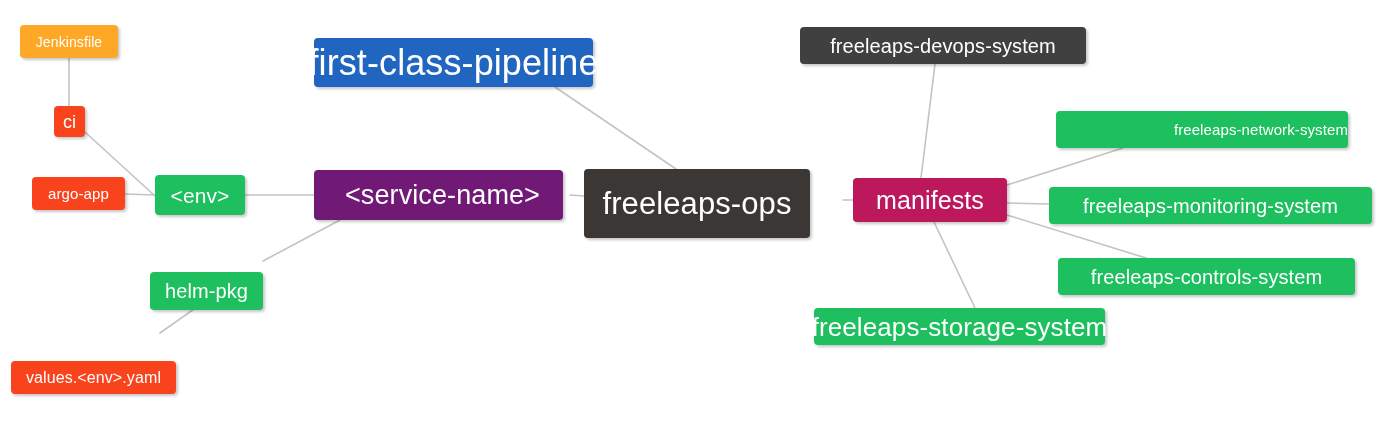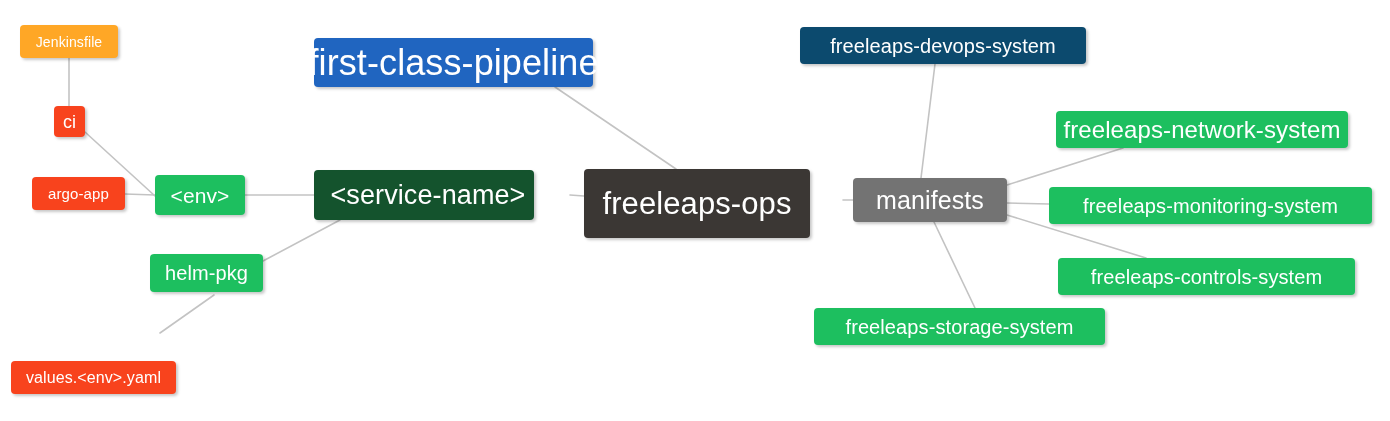--- a/index.html
+++ b/index.html
@@ -51,47 +51,47 @@
       </div>
       <div class="node" style="left: 54px; top: 106px; width: 31px; height: 31px; background: rgb(248, 67, 29); font-size: 18px;">
         <span class="node-label">ci</span>
       </div>
       <div class="node" style="left: 32px; top: 177px; width: 93px; height: 33px; background: rgb(248, 67, 29); font-size: 15px;">
         <span class="node-label">argo-app</span>
       </div>
       <div class="node" style="left: 155px; top: 175px; width: 90px; height: 40px; background: rgb(29, 191, 95); font-size: 21px;">
         <span class="node-label">&lt;env&gt;</span>
       </div>
-      <div class="node" style="left: 150px; top: 254px; width: 113px; height: 38px; background: rgb(29, 191, 95); font-size: 20px;">
+      <div class="node" style="left: 150px; top: 272px; width: 113px; height: 38px; background: rgb(29, 191, 95); font-size: 20px;">
         <span class="node-label">helm-pkg</span>
       </div>
       <div class="node" style="left: 11px; top: 333px; width: 165px; height: 33px; background: rgb(248, 67, 29); font-size: 16px; margin-top: 28px;">
         <span class="node-label">values.&lt;env&gt;.yaml</span>
       </div>
       <div class="node" style="left: 314px; top: 38px; width: 279px; height: 49px; background: rgb(32, 101, 192); font-size: 36px;">
         <span class="node-label">first-class-pipeline</span>
       </div>
-      <div class="node" style="left: 314px; top: 170px; width: 220px; height: 50px; background: #14532d; font-size: 27px; padding-left: 8px;">
+      <div class="node" style="left: 314px; top: 170px; width: 249px; height: 50px; background: #701a75; font-size: 27px; padding-left: 8px;">
         <span class="node-label">&lt;service-name&gt;</span>
       </div>
       <div class="node" style="left: 584px; top: 169px; width: 226px; height: 69px; background: rgb(59, 55, 52); font-size: 31px;">
         <span class="node-label">freeleaps-ops</span>
       </div>
-      <div class="node" style="left: 853px; top: 178px; width: 154px; height: 44px; background: #737373; font-size: 25px;">
+      <div class="node" style="left: 853px; top: 178px; width: 154px; height: 44px; background: #be185d; font-size: 25px;">
         <span class="node-label">manifests</span>
       </div>
-      <div class="node" style="left: 800px; top: 27px; width: 286px; height: 37px; background: #0c4a6e; font-size: 20px;">
+      <div class="node" style="left: 800px; top: 27px; width: 286px; height: 37px; background: #404040; font-size: 20px;">
         <span class="node-label">freeleaps-devops-system</span>
       </div>
-      <div class="node" style="left: 1056px; top: 111px; width: 292px; height: 37px; background: rgb(29, 191, 95); font-size: 24px;">
+      <div class="node" style="left: 1056px; top: 111px; width: 292px; height: 37px; background: rgb(29, 191, 95); font-size: 15px; justify-content: flex-end;">
         <span class="node-label">freeleaps-network-system</span>
       </div>
       <div class="node" style="left: 1049px; top: 187px; width: 323px; height: 37px; background: rgb(29, 191, 95); font-size: 20px;">
         <span class="node-label">freeleaps-monitoring-system</span>
       </div>
       <div class="node" style="left: 1058px; top: 258px; width: 297px; height: 37px; background: rgb(29, 191, 95); font-size: 20px;">
         <span class="node-label">freeleaps-controls-system</span>
       </div>
-      <div class="node" style="left: 814px; top: 308px; width: 291px; height: 37px; background: rgb(29, 191, 95); font-size: 20px;">
+      <div class="node" style="left: 814px; top: 308px; width: 291px; height: 37px; background: rgb(29, 191, 95); font-size: 26px;">
         <span class="node-label">freeleaps-storage-system</span>
       </div>
     </div>
 </div>
 
 </body></html>

